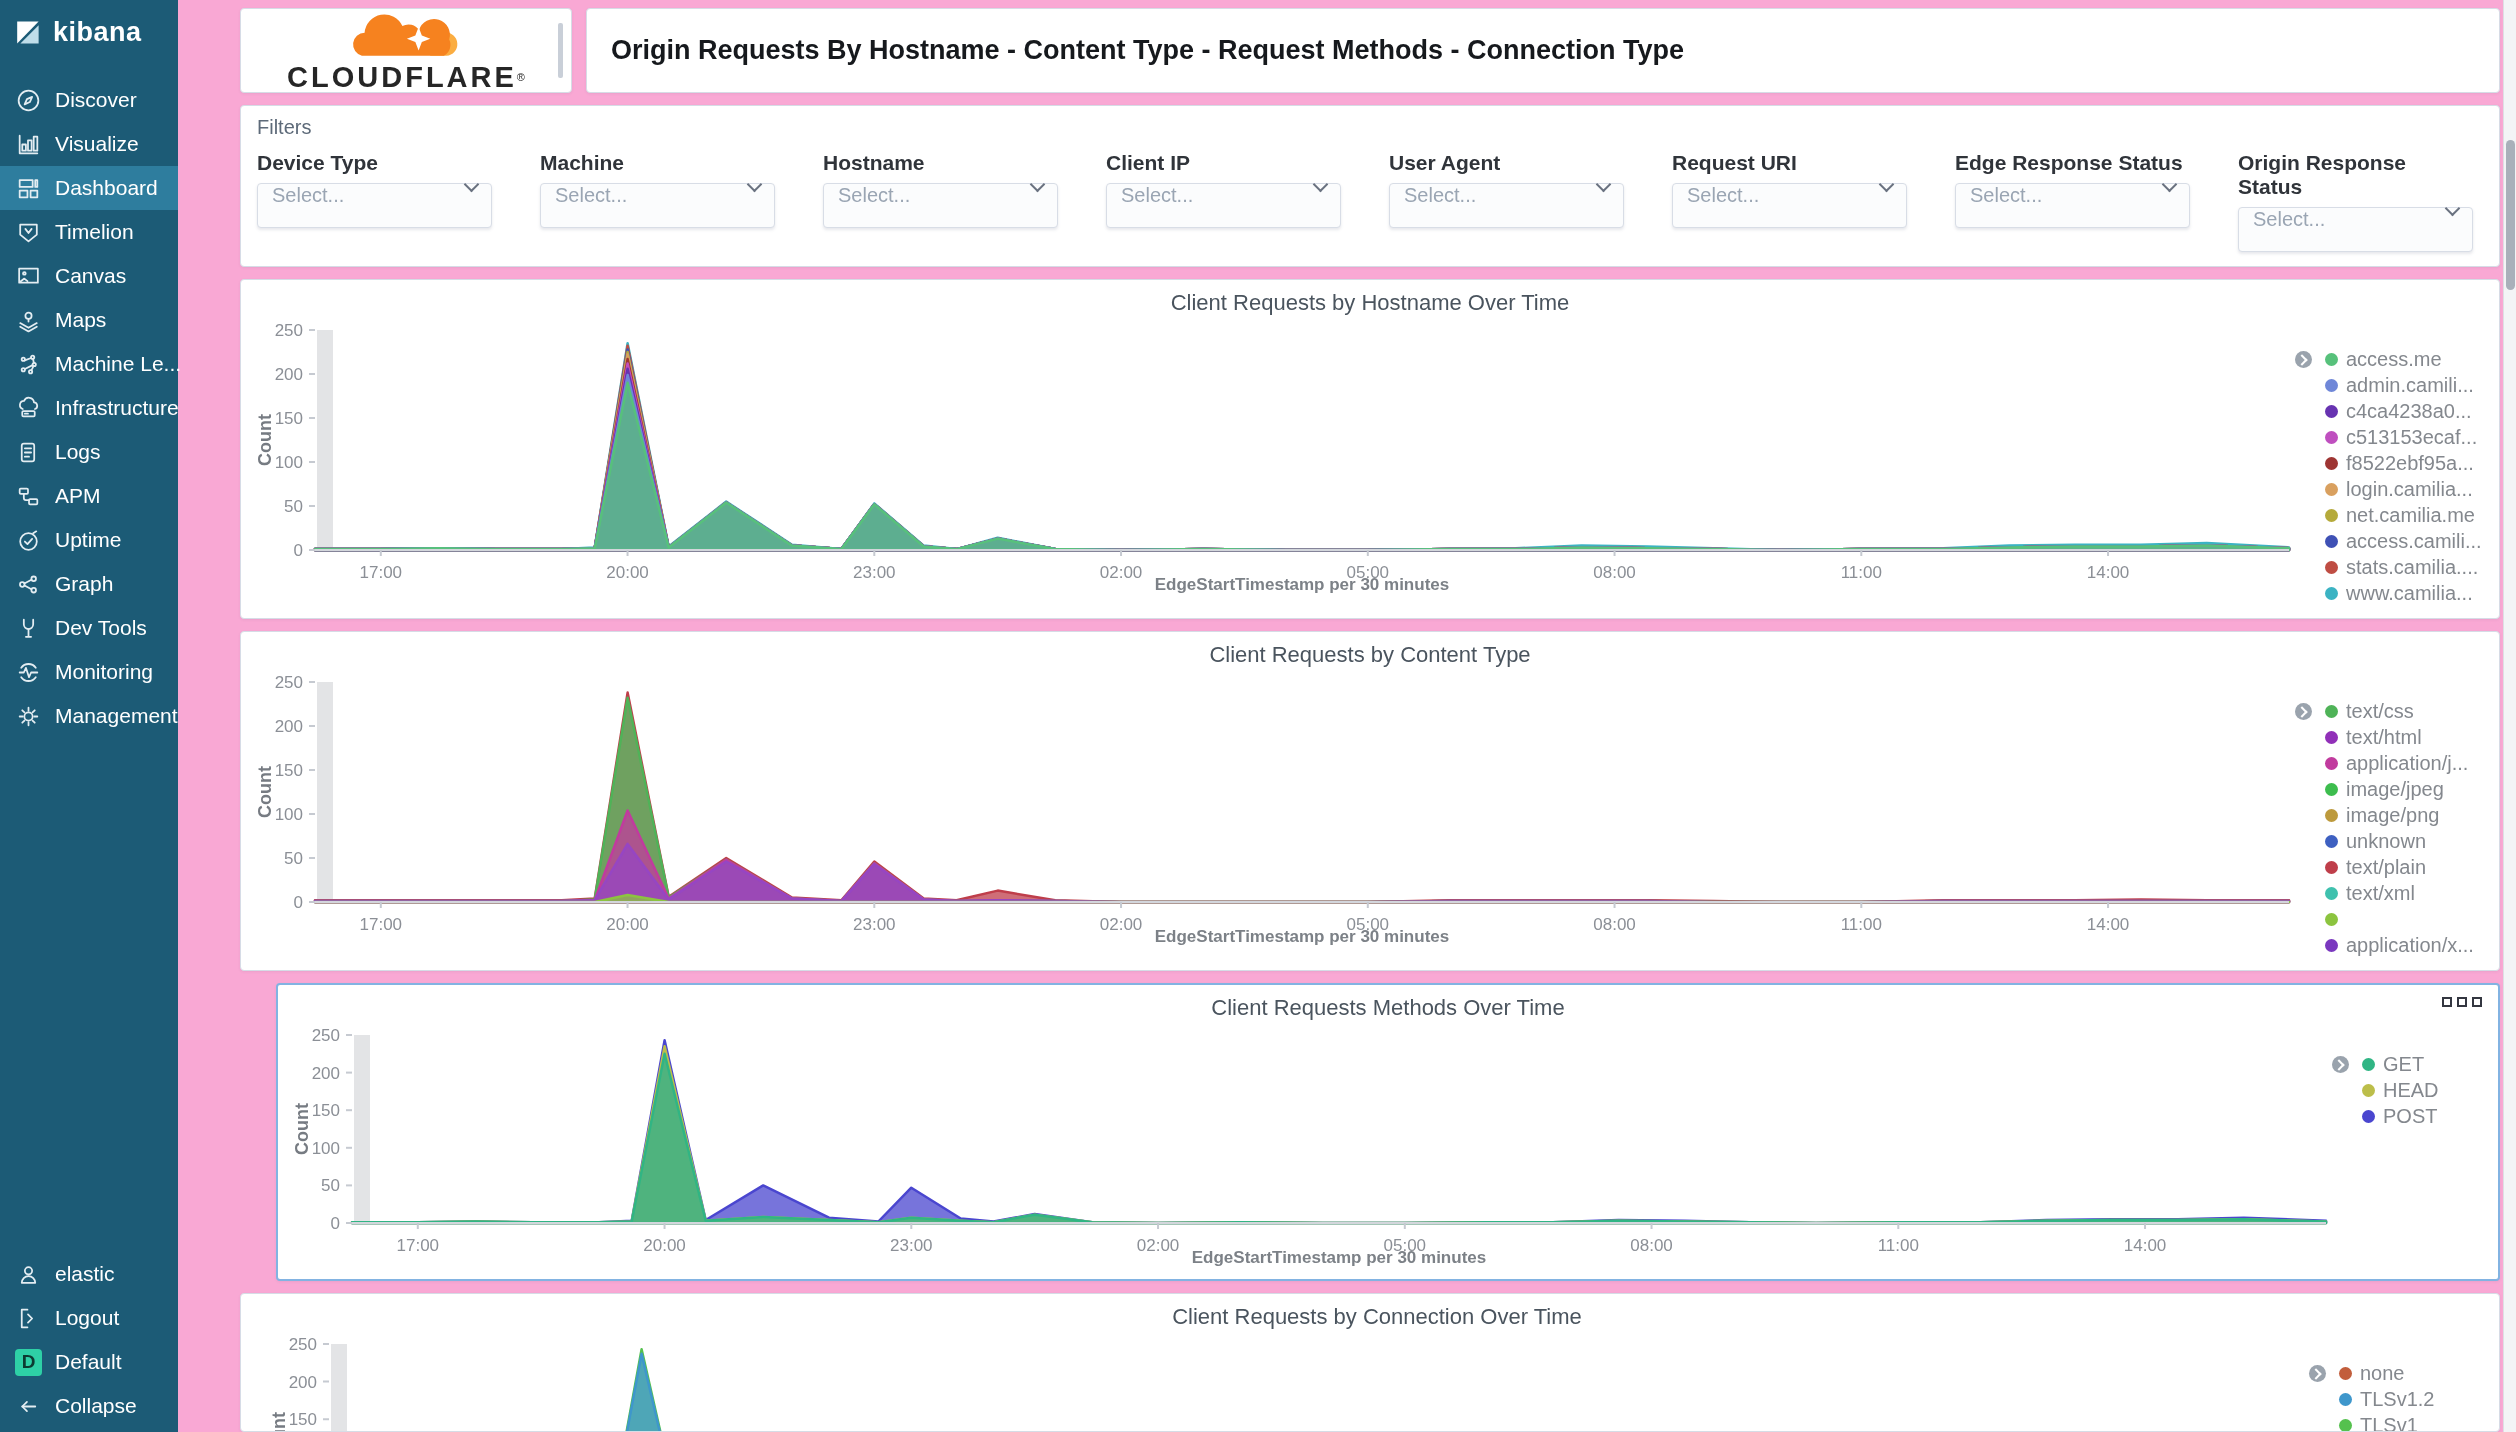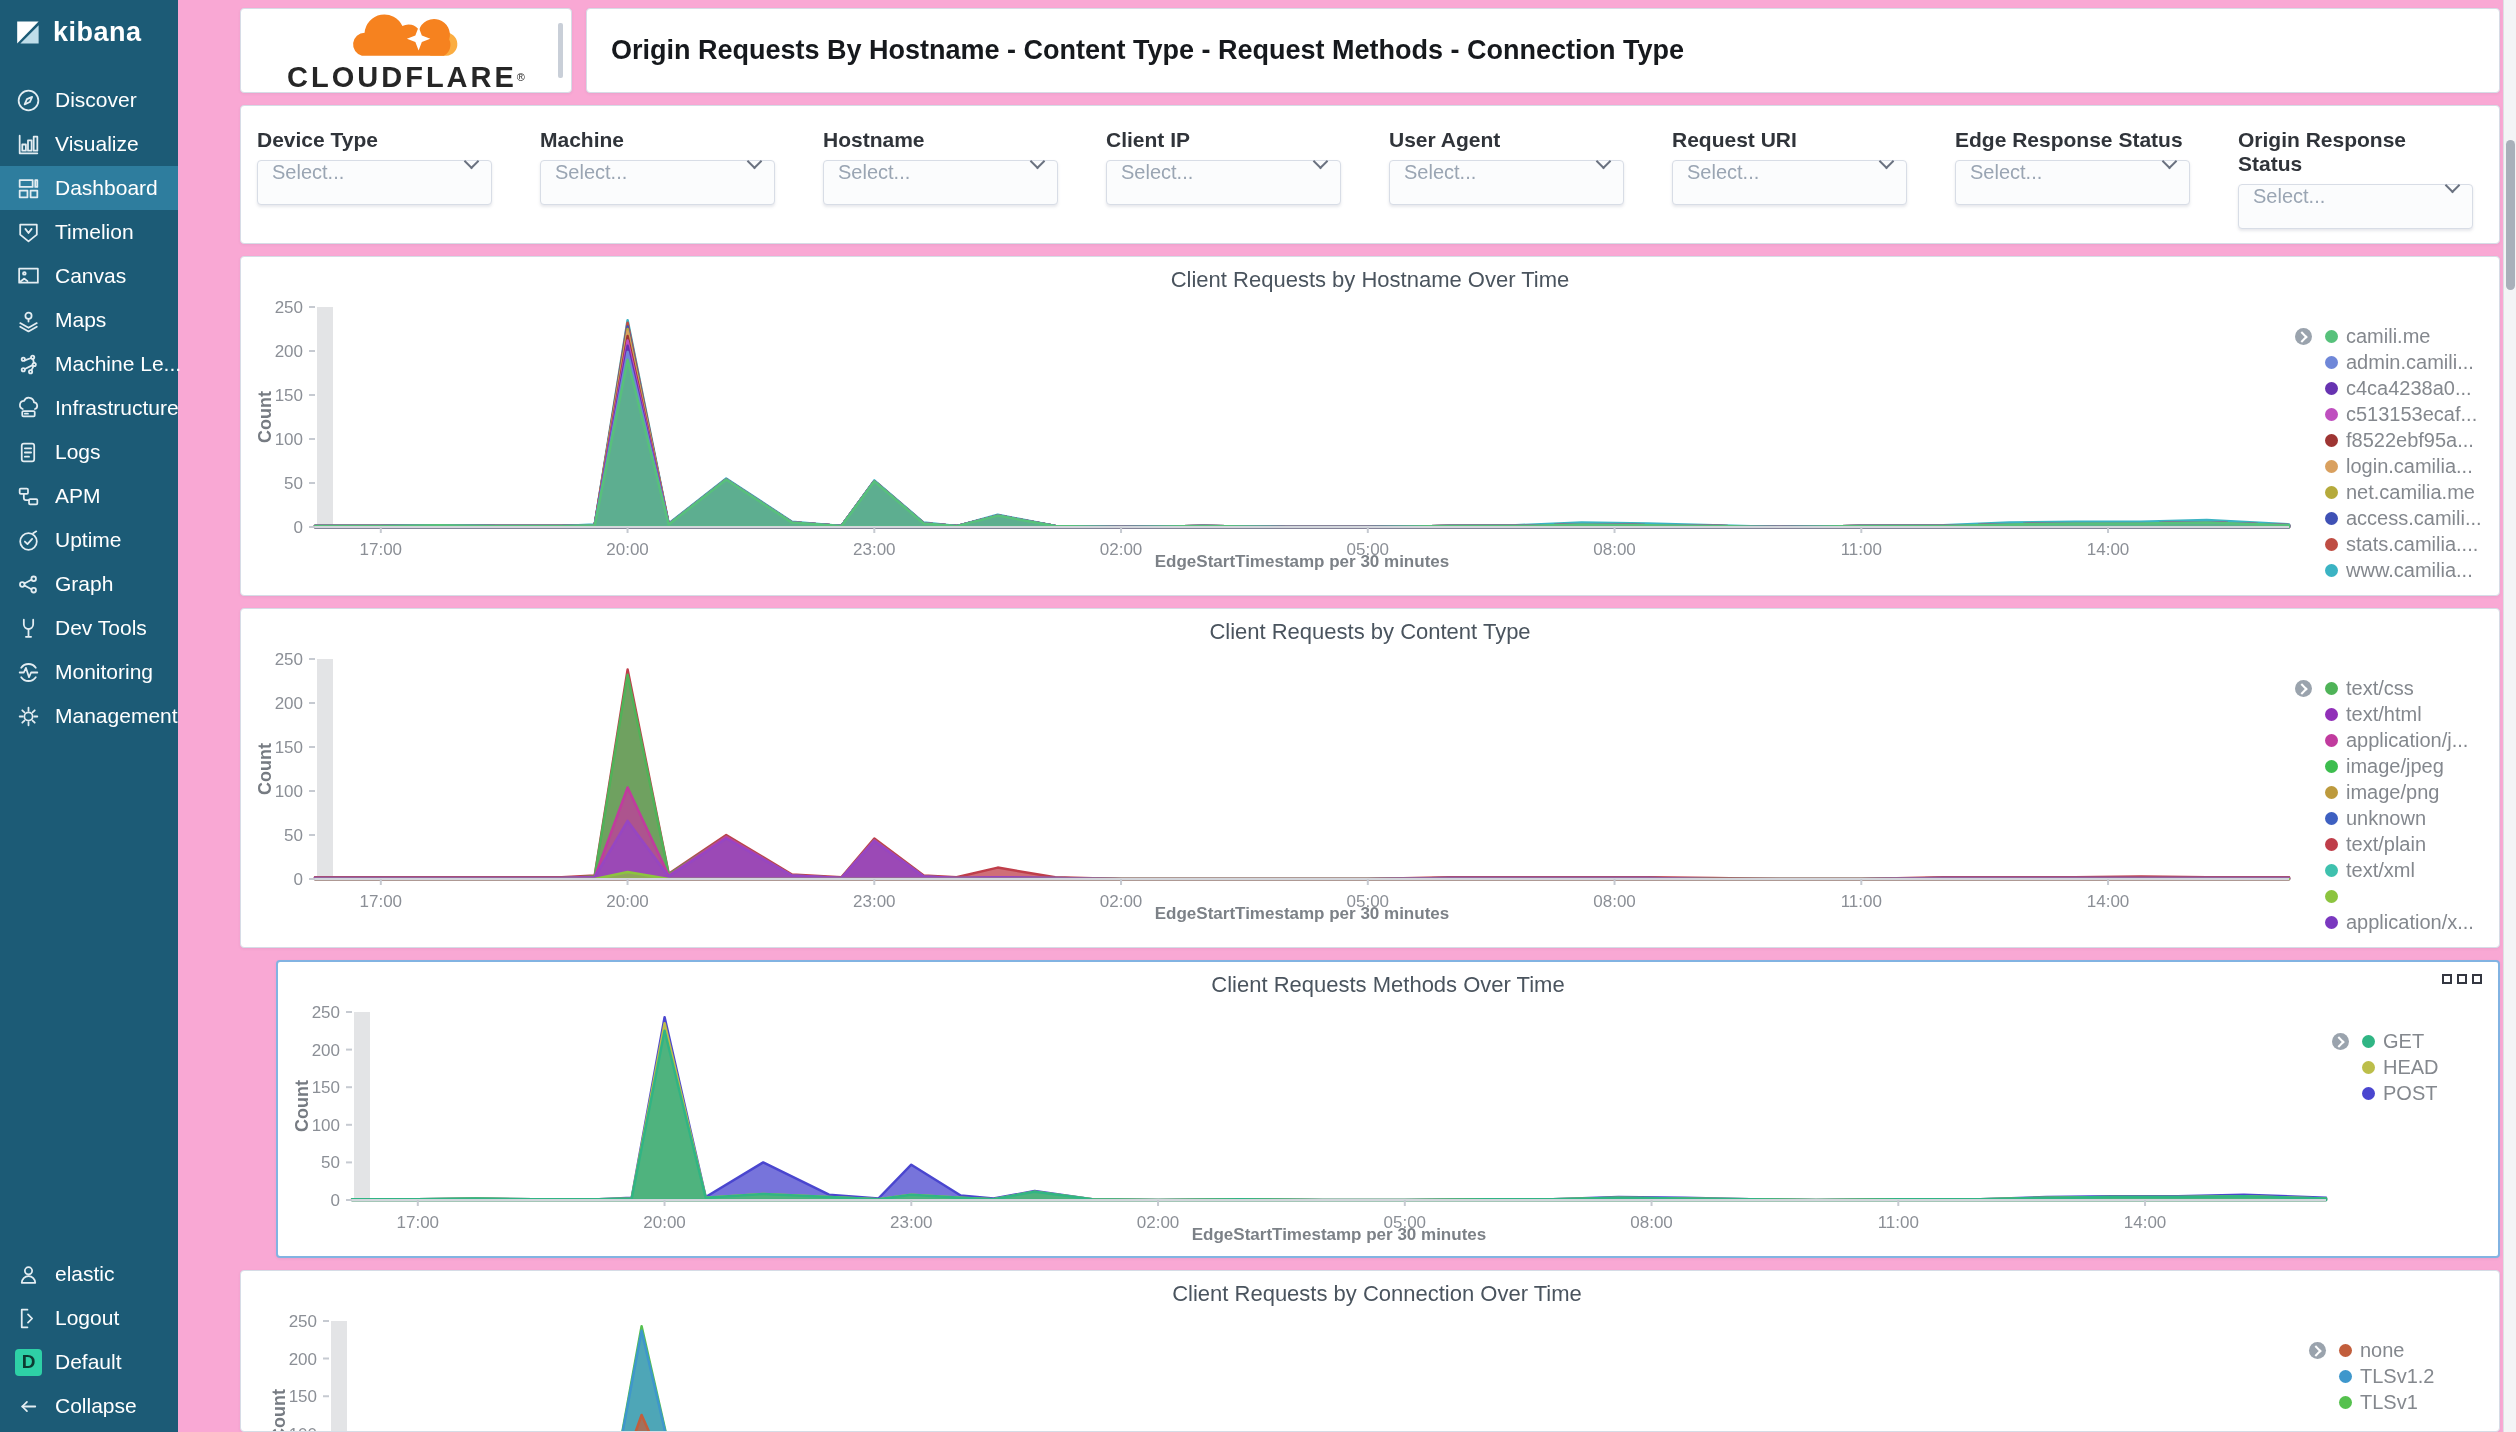--- a/index.html
+++ b/index.html
@@ -282,20 +282,21 @@
           <span class="cf-word">CLOUDFLARE</span><span class="cf-reg">®</span>
         </div>
         <span class="drag-divider"></span>
       </div>
       <div class="card title-card">
         <h1 class="page-title">Origin Requests By Hostname - Content Type - Request Methods - Connection Type</h1>
       </div>
     </div>
 
     <div class="card filters-card">
+      <div class="filters-heading">Filters</div>
       <div class="filters-row">
         <div class="filter-group">
           <div class="filter-label">Device Type</div>
           <div class="select">
               <span class="placeholder">Select...</span>
               <span class="caret"></span>
             </div>
         </div>
         <div class="filter-group">
           <div class="filter-label">Machine</div>
@@ -393,21 +394,21 @@
             <text x="1606.2999999999997" y="258" text-anchor="middle" class="tick">11:00</text>
             <line x1="1853.0499999999997" x2="1853.0499999999997" y1="230" y2="236" stroke="#c6cad1" stroke-width="2"></line>
             <text x="1853.0499999999997" y="258" text-anchor="middle" class="tick">14:00</text>
             <text transform="translate(16,120) rotate(-90)" text-anchor="middle" class="axlabel">Count</text>
             <text x="1047" y="270" text-anchor="middle" class="xlabel">EdgeStartTimestamp per 30 minutes</text>
           </svg>
         <div class="legend">
           <span class="lg-chevron"></span>
         <div class="lg-item">
               <span class="dot" style="background: rgb(87, 193, 123);"></span>
-              <span class="lg-label">camili.me</span>
+              <span class="lg-label">access.me</span>
             </div>
             <div class="lg-item">
               <span class="dot" style="background: rgb(111, 135, 216);"></span>
               <span class="lg-label">admin.camili...</span>
             </div>
             <div class="lg-item">
               <span class="dot" style="background: rgb(103, 51, 177);"></span>
               <span class="lg-label">c4ca4238a0...</span>
             </div>
             <div class="lg-item">

